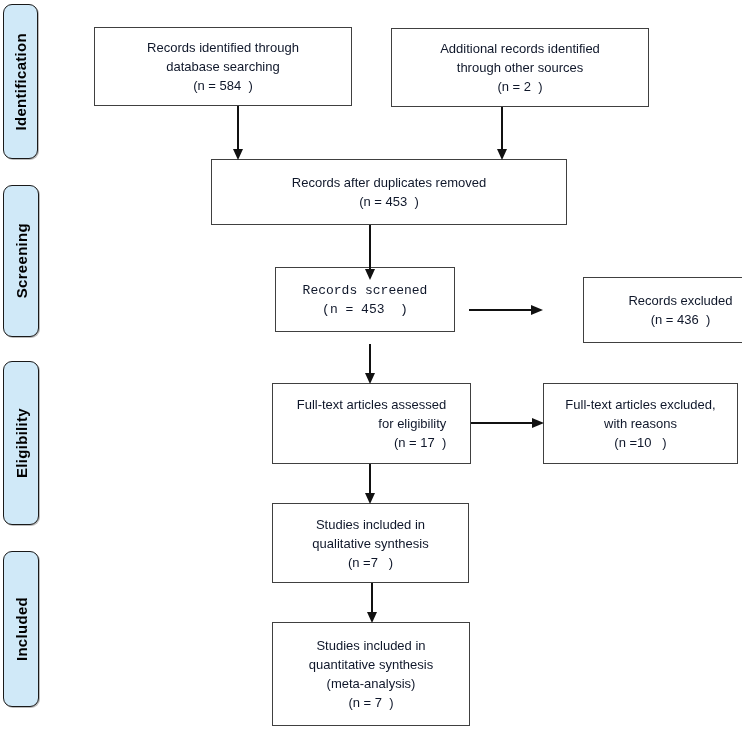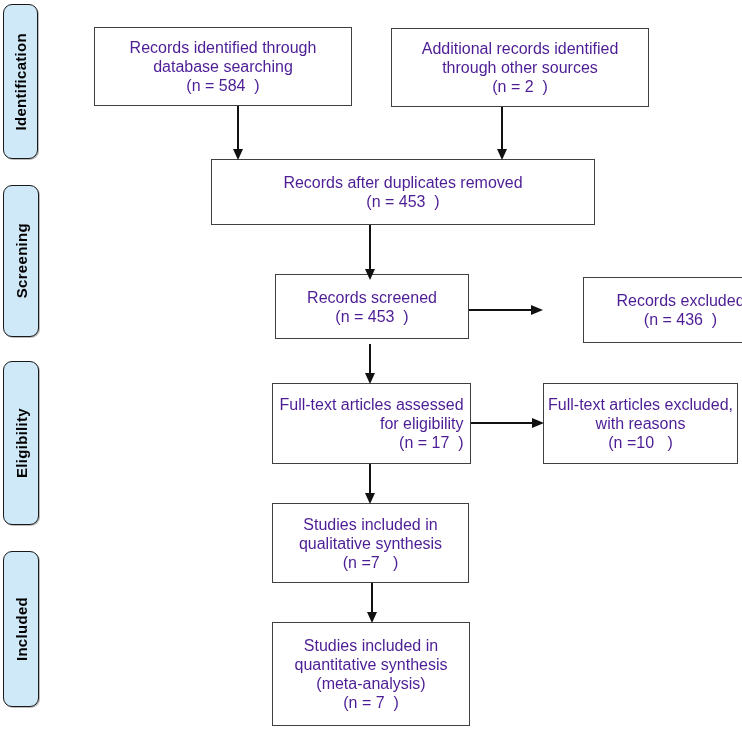--- a/index.html
+++ b/index.html
@@ -42,29 +42,29 @@
     position: absolute;
     background: #ffffff;
     border: 1.7px solid var(--node-border, #404040);
     display: flex;
     align-items: center;
     justify-content: center;
     text-align: center;
     box-sizing: border-box;
   }
   .node span {
-    font-size: 16px;
+    font-size: 13px;
     line-height: 19px;
-    color: #4c1d95;
+    color: #0f172a;
     white-space: pre-wrap;
   }
   #n-identified { left: 94px;  top: 27px;  width: 258px; height: 79px; }
   #n-additional { left: 391px; top: 28px;  width: 258px; height: 79px; }
-  #n-duplicates { left: 211px; top: 159px; width: 384px; height: 66px; }
-  #n-screened   { left: 275px; top: 274px; width: 194px; height: 65px; }
+  #n-duplicates { left: 211px; top: 159px; width: 356px; height: 66px; }
+  #n-screened   { left: 275px; top: 267px; width: 180px; height: 65px; font-family: Liberation Mono, monospace; }
   #n-excluded   { left: 542px; top: 277px; width: 195px; height: 66px; margin-left: 41px; }
   #n-ft         { left: 272px; top: 383px; width: 199px; height: 81px; text-align: right; }
   #n-ftex       { left: 543px; top: 383px; width: 195px; height: 81px; }
   #n-qual       { left: 272px; top: 503px; width: 197px; height: 80px; }
   #n-quant      { left: 272px; top: 622px; width: 198px; height: 104px; }
 
   
   .arrow-v {
     position: absolute;
     width: 2px;

